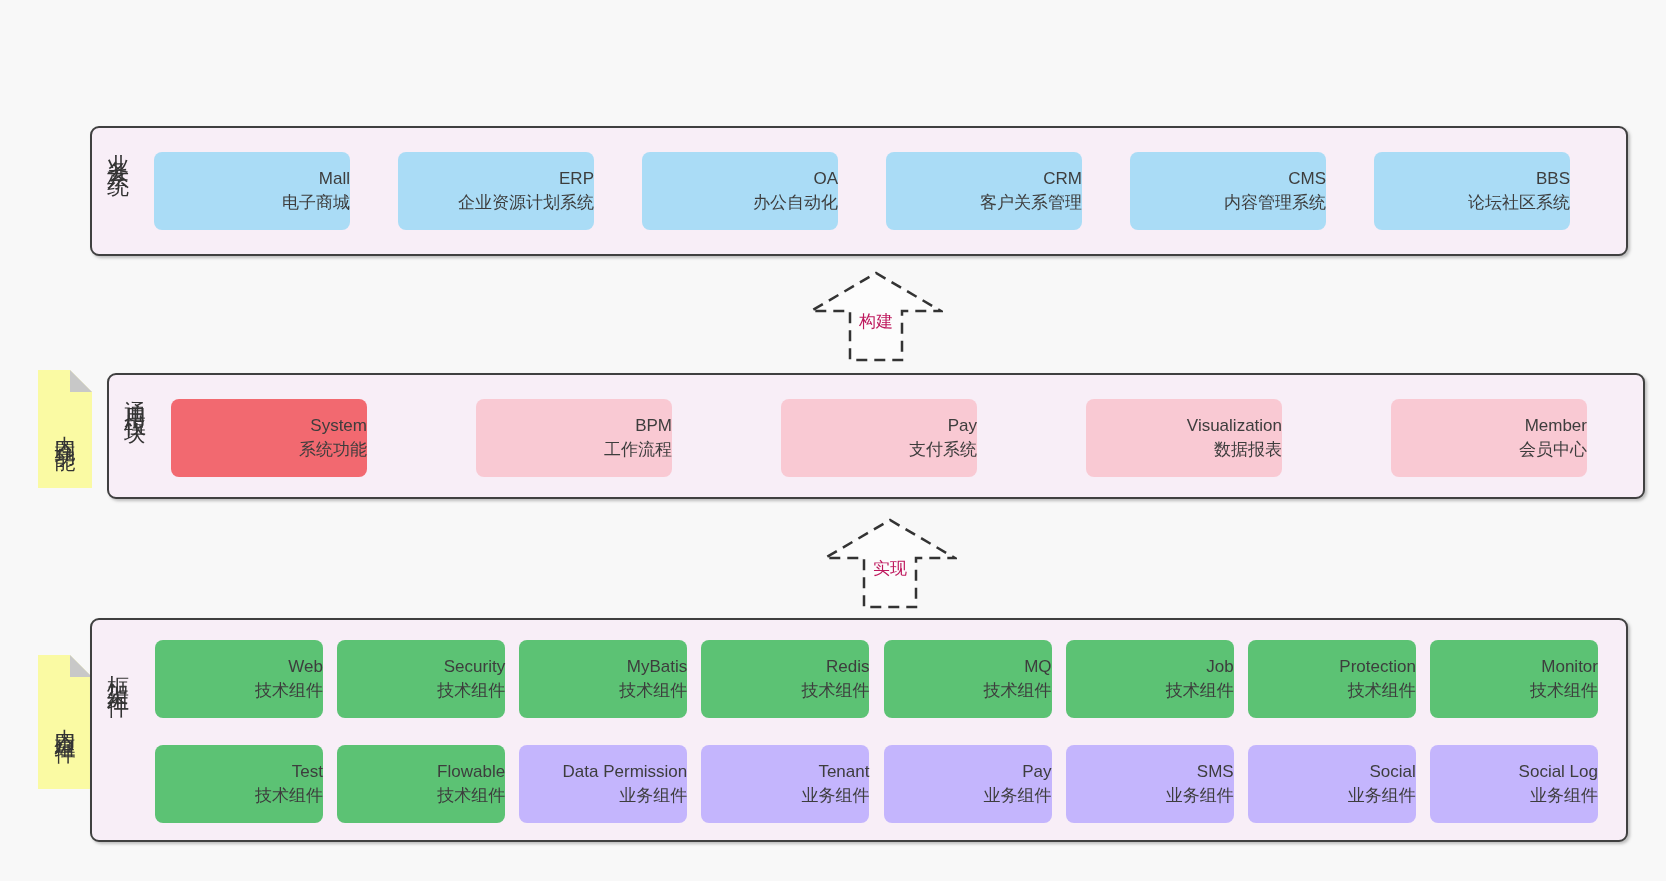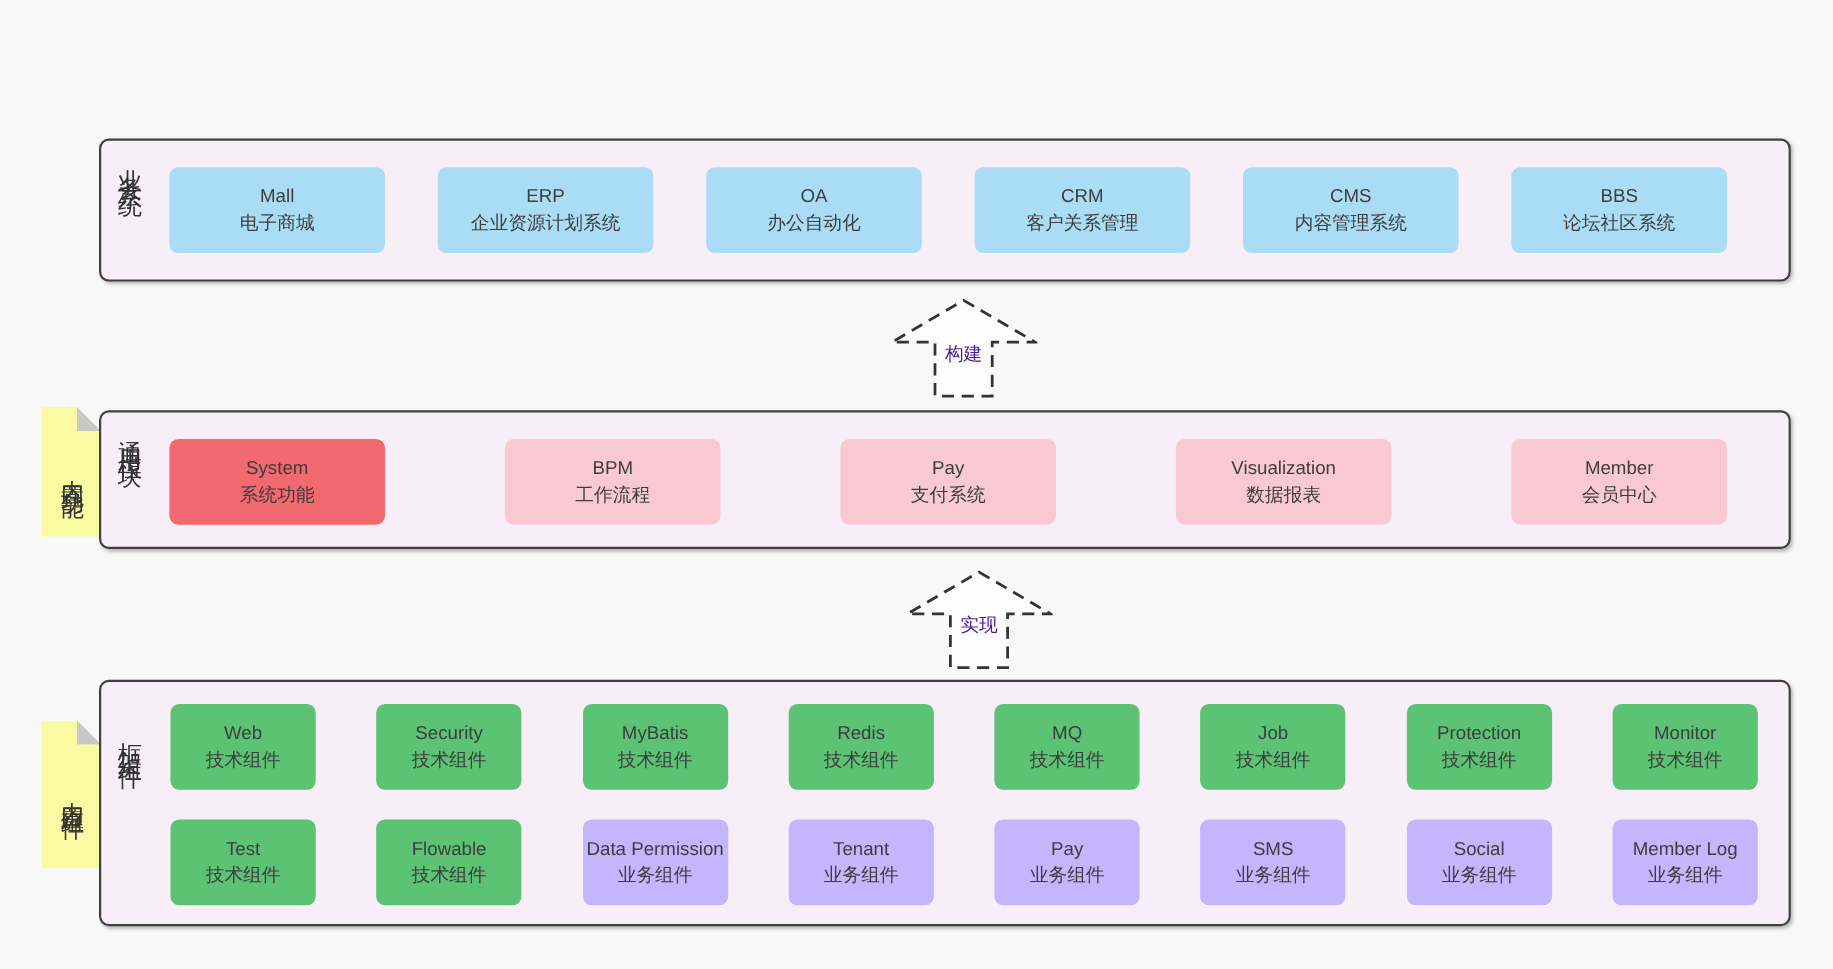--- a/index.html
+++ b/index.html
@@ -10,40 +10,40 @@
     color:#3d3d3d;
   }
   
   .band{
     position:absolute;left:90px;width:1538px;box-sizing:border-box;
     background:#f8eef7;border:2px solid #404040;border-radius:9px;
     box-shadow:2px 2px 3px rgba(80,80,80,.35);
     z-index:2;
   }
   #band-business{top:126px;height:130px;}
-  #band-modules{top:373px;height:126px;}
+  #band-modules{top:373px;height:126px;margin-left:17px;}
   #band-components{top:618px;height:224px;}
   .band-label{
     position:absolute;left:11px;top:8px;
     writing-mode:vertical-lr;text-orientation:upright;
     font-size:22px;letter-spacing:7px;color:#333;white-space:nowrap;
   }
   #band-components .band-label{top:38px;}
   
   .row{position:absolute;display:flex;justify-content:space-between;}
   .row-6{left:62px;right:56px;top:24px;}
   .row-8{left:63px;right:28px;}
   .row-8.first{top:20px;}
   .row-8.second{top:125px;}
   .box{
     width:196px;height:78px;border-radius:8px;
-    display:flex;flex-direction:column;justify-content:center;align-items:center;
+    display:flex;flex-direction:column;justify-content:center;align-items:flex-end;
     text-align:center;font-size:17px;line-height:24px;color:#3d3d3d;
   }
-  .row-8 .box{width:132px;}
+  .row-8 .box{width:168px;}
   .box.blue{background:#aadcf6;}
   .box.red{background:#f26970;}
   .box.pink{background:#f9c9d3;}
   .box.green{background:#5cc274;}
   .box.green-light{background:#c4b5fd;}
   
   .note{position:absolute;left:38px;width:54px;z-index:1;}
   #note-modules{top:370px;height:118px;}
   #note-components{top:655px;height:134px;}
   .note-body{
@@ -59,21 +59,21 @@
     writing-mode:vertical-lr;text-orientation:upright;
     font-size:21px;letter-spacing:5px;color:#333;white-space:nowrap;
   }
   
   .arrow{position:absolute;width:134px;height:92px;z-index:1;}
   #arrow-build{left:809px;top:271px;}
   #arrow-implement{left:823px;top:518px;}
   .arrow svg{position:absolute;inset:0;display:block;}
   .arrow-label{
     position:absolute;left:50%;top:39px;transform:translateX(-50%);
-    background:#fcfcfc;padding:0 3px;font-size:17px;color:#4c1d95;white-space:nowrap;
+    background:#fcfcfc;padding:0 3px;font-size:17px;color:#be185d;white-space:nowrap;
   }
 </style>
 </head>
 <body>
 
 <div class="band" id="band-business">
   <div class="band-label">业务系统</div>
   <div class="row row-6">
     <div class="box blue">
       <div>Mall</div>
@@ -211,17 +211,17 @@
     </div>
     <div class="box green-light">
       <div>SMS</div>
       <div>业务组件</div>
     </div>
     <div class="box green-light">
       <div>Social</div>
       <div>业务组件</div>
     </div>
     <div class="box green-light">
-      <div>Member Log</div>
+      <div>Social Log</div>
       <div>业务组件</div>
     </div>
   </div>
 </div>
 
 </body></html>

